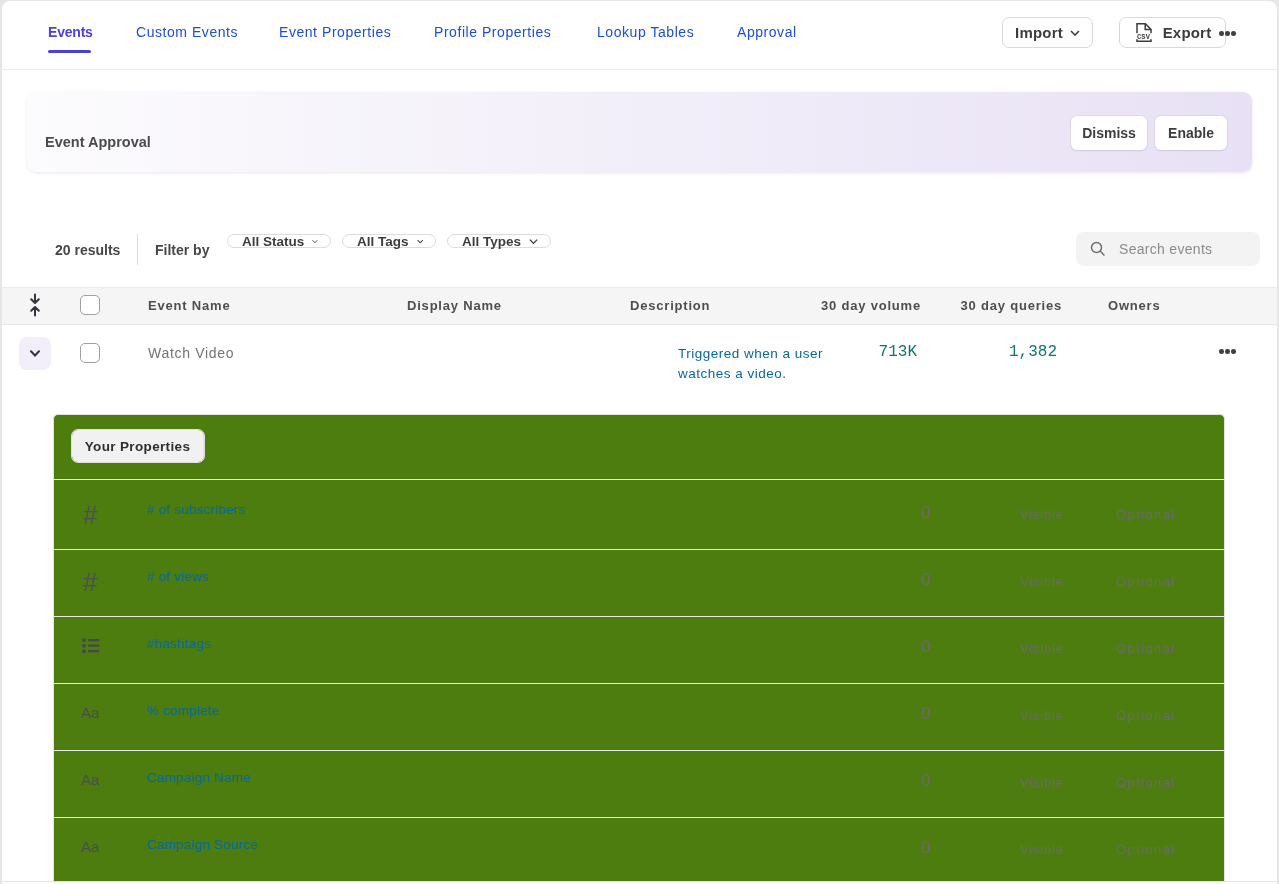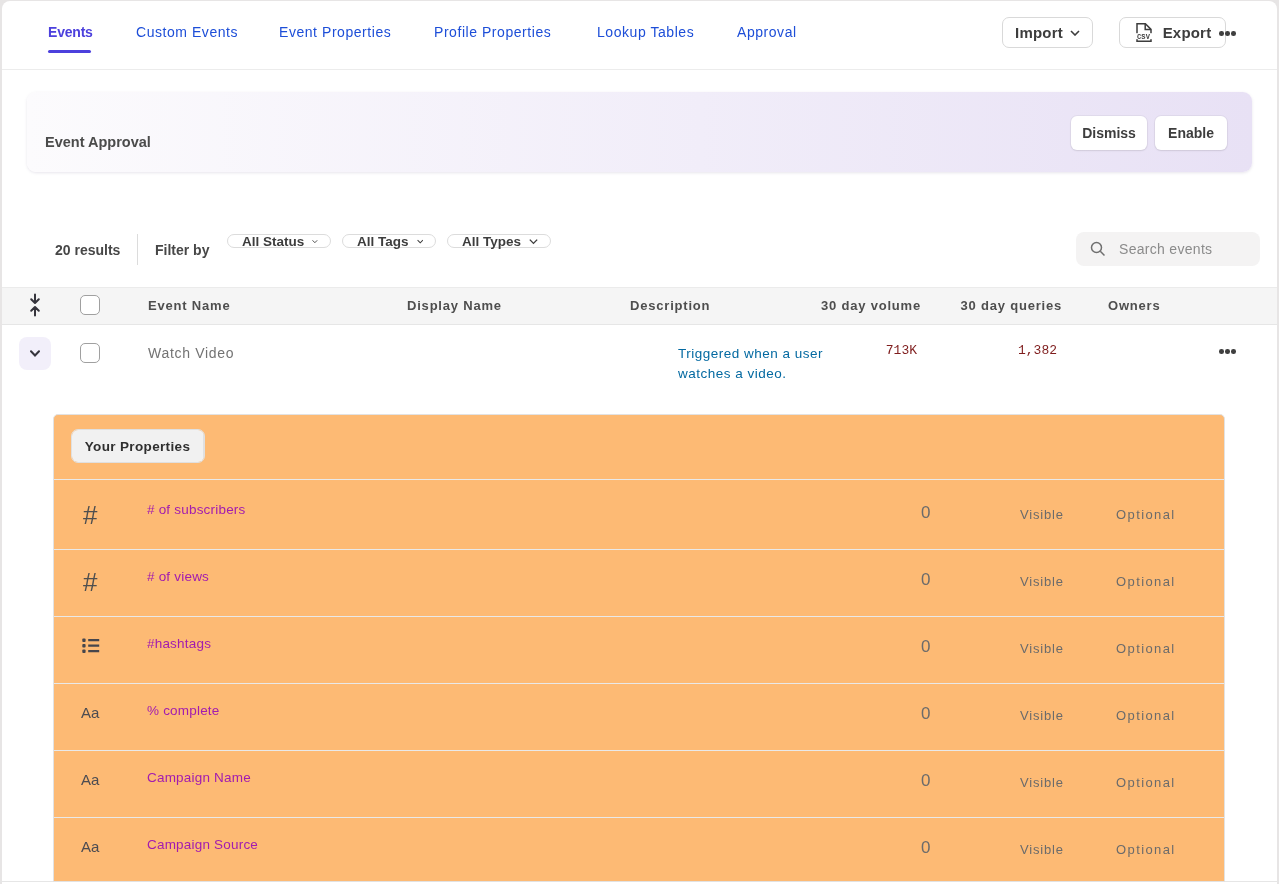--- a/index.html
+++ b/index.html
@@ -24,32 +24,32 @@
 .ftext { position:absolute; top:242px; height:16px; line-height:16px; font-size:14px; color:#474747; font-weight:bold; }
 .fbtn { position:absolute; top:234px; height:14px; white-space:nowrap; border:1px solid #dcdcdc; border-radius:7px; background:#fff; display:flex; align-items:center; font-size:13.5px; font-weight:bold; color:#3d3d3d; padding:0 12px 0 14px; }
 .fbtn svg { margin-left:8px; }
 .search { position:absolute; left:1076px; top:232px; width:184px; height:34px; background:#f4f3f3; border-radius:8px; }
 .search .ph { position:absolute; left:43px; top:9px; font-size:14px; color:#8b8b8b; letter-spacing:0.3px; }
 
 .thead { position:absolute; left:2px; top:287px; width:1275px; height:38px; background:#f5f5f5; border-top:1px solid #ebebeb; border-bottom:1px solid #e6e6e6; }
 .hlabel { position:absolute; top:298px; height:15px; line-height:15px; font-size:13px; color:#4e4e4e; font-weight:bold; white-space:nowrap; letter-spacing:0.8px; }
 .checkbox { position:absolute; width:20px; height:20px; background:#fff; border:1.4px solid #a0a0a0; border-radius:5px; }
 .rowlabel { position:absolute; white-space:nowrap; }
-.mono { font-family:"Liberation Mono", monospace; color:#7f1d1d; font-size:13px; }
+.mono { font-family:"Liberation Mono", monospace; color:#0f766e; font-size:16px; }
 .dots { position:absolute; display:flex; gap:1.5px; }
 .dots i { width:4.6px; height:4.6px; border-radius:50%; background:#3f3f3f; }
 
-.panel { position:absolute; left:53px; top:414px; width:1172px; height:468px; border:1px solid #e2e2e2; border-radius:5px 5px 0 0; background:#fdba74; }
+.panel { position:absolute; left:53px; top:414px; width:1172px; height:468px; border:1px solid #e2e2e2; border-radius:5px 5px 0 0; background:#4d7c0f; }
 .rowline-bottom { position:absolute; left:0; top:881px; width:1279px; height:1px; background:#e6e6e6; }
 .seg { position:absolute; left:17px; top:14px; height:34px; display:flex; border:1px solid #e0e0e0; border-radius:7px; overflow:hidden; }
 .seg .s1 { width:132px; background:#f1f1f1; color:#2f2f2f; font-weight:bold; font-size:13.5px; letter-spacing:0.35px; display:flex; align-items:center; justify-content:center; border-right:1px solid #e0e0e0; }
 .seg .s2 { width:165px; background:#fff; color:#9a9a9a; font-weight:bold; font-size:13.5px; letter-spacing:0.3px; display:flex; align-items:center; justify-content:center; }
 .prow-line { position:absolute; left:0; width:1170px; height:1px; background:#e9e9e9; }
 .picon { position:absolute; color:#595959; }
-.pname { position:absolute; font-size:13.5px; color:#a21caf; white-space:nowrap; letter-spacing:0.2px;text-align:center; }
+.pname { position:absolute; font-size:13.5px; color:#0369a1; white-space:nowrap; letter-spacing:0.2px;text-align:center; }
 .pval.mono { font-family:"Liberation Sans", sans-serif; font-size:17px; letter-spacing:0; }
 .pval { position:absolute; font-size:13px; color:#6b6b6b; white-space:nowrap; letter-spacing:0.8px; }
 </style>
 </head>
 <body>
 <div class="card"></div>
 <div class="navline"></div>
 
 <div class="tab active" style="left:48px;">Events</div>
 <div class="tab-underline"></div>

